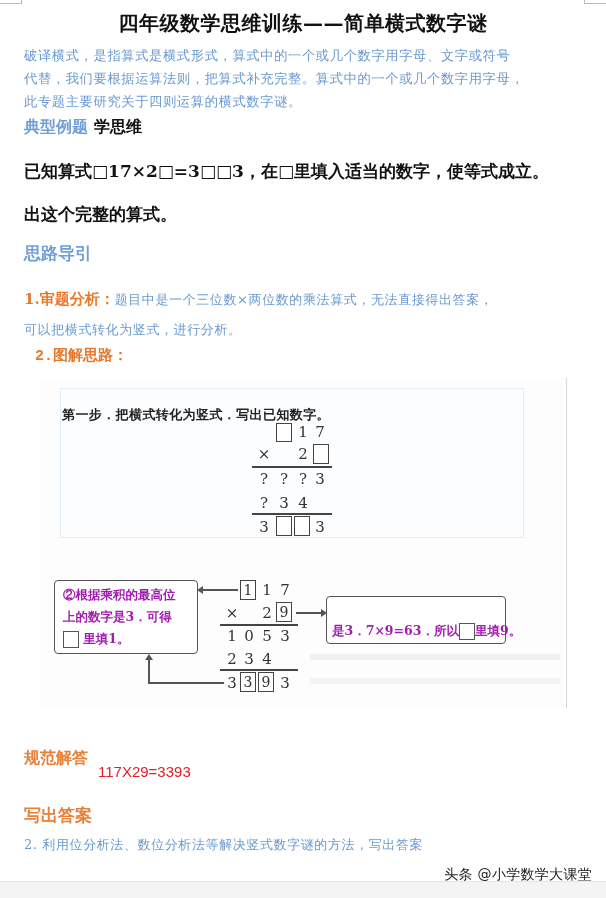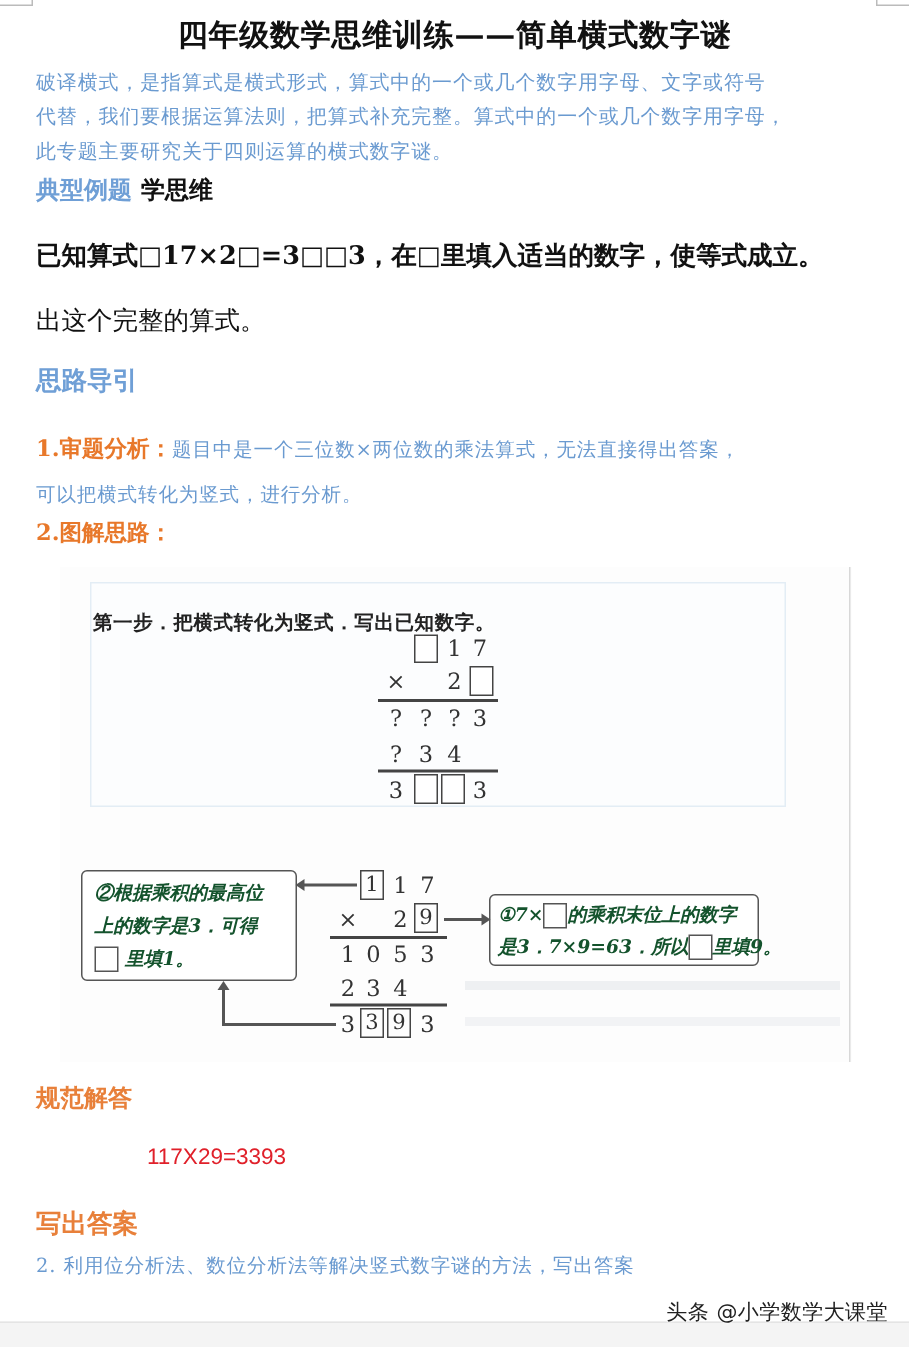--- a/index.html
+++ b/index.html
@@ -12,49 +12,49 @@
 
     .title { position: absolute; left: 0; top: 10px; width: 606px; text-align: center; font-size: 20px; font-weight: bold; color: #111; letter-spacing: 0.5px; }
 
     .intro { position: absolute; left: 24px; top: 44px; width: 560px; font-size: 13.3px; line-height: 23px; color: #6a9ad0; font-family: "DejaVu Serif", serif; letter-spacing: 0.6px; }
 
     .h-example { position: absolute; left: 24px; top: 117px; font-size: 16px; font-weight: bold; }
     .h-example .blue { color: #6f9fd6; }
     .h-example .black { color: #111; margin-left: 6px; }
 
     .problem { position: absolute; left: 24px; top: 158px; width: 570px; font-size: 17px; font-weight: bold; color: #111; line-height: 26px; }
-    .problem2 { position: absolute; left: 24px; top: 201px; font-size: 17px; font-weight: normal; color: #111; line-height: 26px; }
+    .problem2 { position: absolute; left: 24px; top: 201px; font-size: 17px; font-weight: bold; color: #111; line-height: 26px; }
 
     .h-guide { position: absolute; left: 24px; top: 242px; font-size: 17px; font-weight: bold; color: #6f9fd6; }
 
     .analysis { position: absolute; left: 24px; top: 284px; width: 560px; font-size: 13px; line-height: 30px; color: #6a9ad0; letter-spacing: 0.6px; }
     .analysis .lbl { color: #e8782a; font-weight: bold; font-size: 15px; letter-spacing: 0; }
 
-    .h-diagram { position: absolute; left: 24px; top: 346px; font-size: 15px; font-weight: bold; color: #e8782a; }
+    .h-diagram { position: absolute; left: 35px; top: 346px; font-size: 15px; font-weight: bold; color: #e8782a; font-family: Liberation Mono, monospace; }
 
     
     .figure { position: absolute; left: 40px; top: 378px; width: 528px; height: 330px; background: #fdfdfd; }
     .figure .rline { position: absolute; left: 526px; top: 0; width: 1px; height: 330px; background: #d8d8d8; }
     .figure .faint-box { position: absolute; left: 20px; top: 10px; width: 464px; height: 150px; border: 1px solid #e3edf5; background: #fcfdfe; }
     .step { position: absolute; font-family: "DejaVu Serif", serif; font-weight: bold; font-size: 13px; color: #222; letter-spacing: 0.4px; }
     .vert { position: absolute; font-family: "DejaVu Serif", serif; font-size: 15px; color: #333; }
     .cell { position: absolute; width: 16px; text-align: center; }
     .sq { position: absolute; border: 1.5px solid #444; background: #fff; }
     .hline { position: absolute; height: 1.5px; background: #444; }
     .sq-num { position: absolute; border: 1.5px solid #444; text-align: center; font-size: 14px; line-height: 18px; }
 
-    .callout { position: absolute; border: 1.8px solid #555; border-radius: 4px; background: #fff; font-family: "DejaVu Serif", serif; font-weight: bold; color: #14532d; font-style: italic; }
+    .callout { position: absolute; border: 1.8px solid #555; border-radius: 4px; background: #fff; font-family: "DejaVu Serif", serif; font-weight: bold; color: #a21caf; }
     .callout .ln { position: absolute; white-space: nowrap; font-size: 12.5px; }
     .mini-sq { display: inline-block; border: 1.5px solid #555; vertical-align: middle; background: #fff; }
     .conn { position: absolute; background: #555; }
     .arrowhead { position: absolute; width: 0; height: 0; }
 
     .faded { position: absolute; color: #c9cdd2; font-size: 11px; font-family: "DejaVu Sans", sans-serif; }
 
-    .h-answer { position: absolute; left: 24px; top: 722px; font-size: 16px; font-weight: bold; color: #e8803a; }
+    .h-answer { position: absolute; left: 24px; top: 748px; font-size: 16px; font-weight: bold; color: #e8803a; }
     .answer { position: absolute; left: 98px; top: 763px; font-size: 15px; color: #e0202a; font-family: "Liberation Sans", sans-serif; }
 
     .h-method { position: absolute; left: 24px; top: 804px; font-size: 17px; font-weight: bold; color: #e8803a; }
     .method-list { position: absolute; left: 24px; top: 834px; font-size: 13px; line-height: 21px; color: #6a9ad0; letter-spacing: 0.6px; }
 
     .bottom-bar { position: absolute; left: 0; top: 881px; width: 606px; height: 17px; background: #f4f4f4; border-top: 1px solid #e4e4e4; }
     .watermark { position: absolute; right: 14px; top: 866px; font-family: "DejaVu Sans", sans-serif; font-size: 14px; color: #222; text-shadow: 0 0 2px #fff, 0 0 2px #fff; letter-spacing: 0.3px; }
   </style>
 </head>
 <body>
@@ -153,21 +153,20 @@
   </div>
 
   <div class="conn" style="left:160px; top:211px; width:38px; height:1.5px;"></div>
   <div class="arrowhead" style="left:157px; top:208px; border-top:4px solid transparent; border-bottom:4px solid transparent; border-right:6px solid #555;"></div>
 
   <div class="conn" style="left:108px; top:278px; width:1.5px; height:27px;"></div>
   <div class="conn" style="left:108px; top:304px; width:76px; height:1.5px;"></div>
   <div class="arrowhead" style="left:105px; top:276px; border-left:4px solid transparent; border-right:4px solid transparent; border-bottom:6px solid #555;"></div>
 
   <div class="callout" style="left:286px; top:218px; width:180px; height:48px;">
-    <div class="ln" style="left:5px; top:5px;"><span>①7×</span><span class="mini-sq" style="width:16px; height:17px;"></span><span>的乘积末位上的数字</span></div>
     <div class="ln" style="left:5px; top:26px;"><span>是3．7×9=63．所以</span><span class="mini-sq" style="width:16px; height:17px;"></span><span>里填9。</span></div>
   </div>
   <div class="conn" style="left:256px; top:234px; width:26px; height:1.5px;"></div>
   <div class="arrowhead" style="left:281px; top:231px; border-top:4px solid transparent; border-bottom:4px solid transparent; border-left:6px solid #555;"></div>
 
   <div class="faded" style="left:270px; top:276px; width:250px; height:6px; background:#eef0f2;"></div>
   <div class="faded" style="left:270px; top:300px; width:250px; height:6px; background:#f2f3f5;"></div>
 </div>
 
 <div class="h-answer">规范解答</div>

